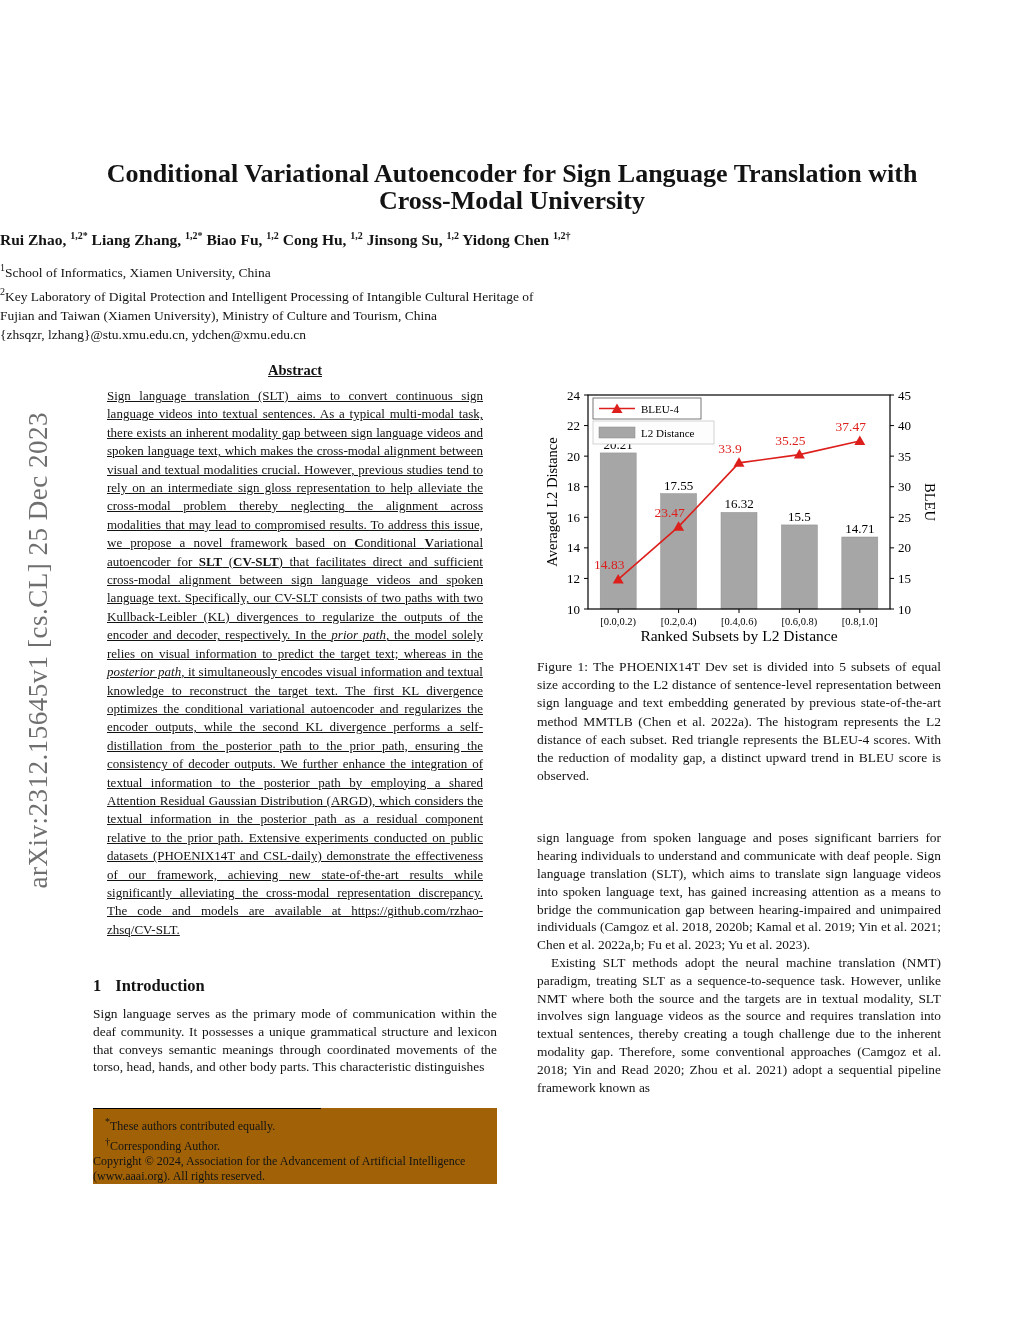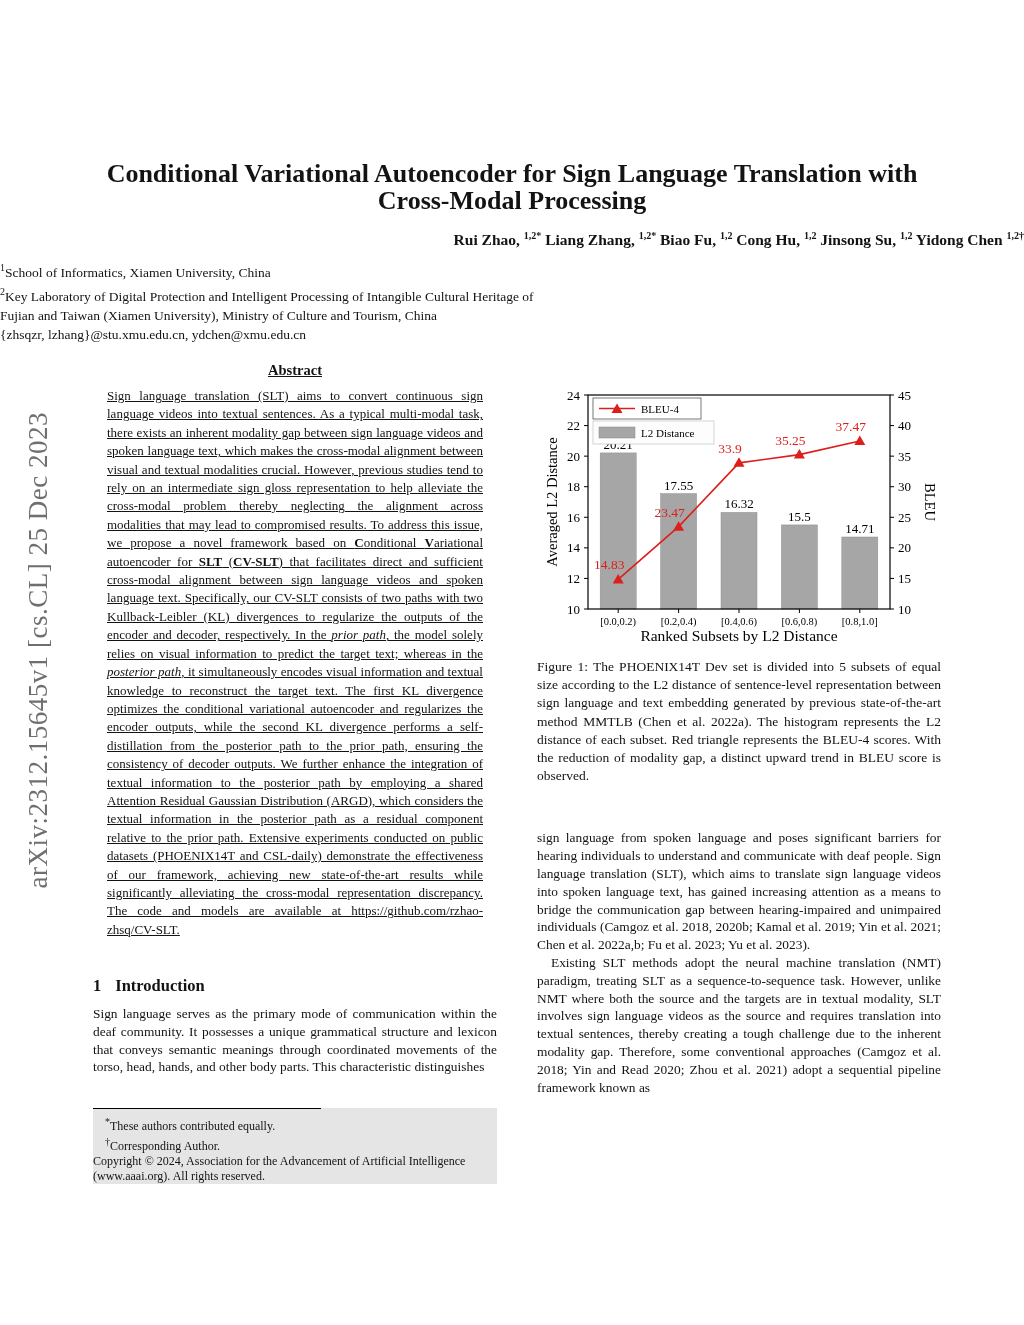--- a/index.html
+++ b/index.html
@@ -14,40 +14,40 @@
   }
   .watermark span{
     writing-mode:vertical-rl;transform:rotate(180deg);
     font-size:27px;color:#6f6f6f;letter-spacing:.5px;white-space:nowrap;
   }
   .title{
     position:absolute;top:160px;left:0;right:0;text-align:center;
     font-size:26px;font-weight:bold;line-height:27px;
   }
   .authors{
-    position:absolute;top:230px;left:0;right:0;text-align:right;
+    position:absolute;top:230px;left:0;right:0;text-align:left;
     font-size:15.5px;font-weight:bold;
   }
   .authors sup,.affils sup{font-size:10px;}
   .affils{
     position:absolute;top:258px;left:0;right:0;text-align:left;
     font-size:13.5px;line-height:19.3px;
   }
   .col{position:absolute;top:360px;width:404px;}
   .col-left{left:93px;height:840px;text-decoration:underline;}
   .col-right{left:537px;}
   .abstract-head{text-align:center;font-weight:bold;font-size:14.5px;margin:2px 0 8px 0;}
   .abstract-text{padding:0 14px;font-size:13px;line-height:18.4px;text-align:justify;}
   .abstract-text .b{font-weight:bold;}
   .abstract-text .i{font-style:italic;}
   .intro-section{position:absolute;top:616px;left:0;width:404px;}
   .intro-head{text-align:left;font-size:16.5px;font-weight:bold;margin:0 0 9px 0;}
   .intro-head .num{margin-right:14px;}
   .body-text{font-size:13.4px;line-height:17.8px;text-align:justify;}
-  .footnotes{position:absolute;top:748px;left:0;width:404px;font-size:12px;line-height:15px;background:#e5e5e5;}
+  .footnotes{position:absolute;top:748px;left:0;width:404px;font-size:12px;line-height:15px;background:#a16207;}
   .footnote-rule{width:228px;border-top:1.2px solid #000;margin:0 0 5px 0;}
   .footnote-item{text-indent:12px;}
   .figure{margin-top:28px;position:relative;width:404px;height:258px;}
   .caption{margin-top:12px;font-size:13.5px;line-height:18.2px;text-align:justify;}
   .para1{margin-top:44px;}
   .para2{text-indent:14px;}
   svg{font-family:"Liberation Serif","DejaVu Serif",serif;}
   .tick{font-size:13px;fill:#000;}
   .xtick{font-size:10.5px;fill:#000;}
   .axlab{font-size:14.5px;fill:#000;}
@@ -58,21 +58,21 @@
 </style>
 </head>
 <body>
 
 <div class="watermark">
   <span>arXiv:2312.15645v1 [cs.CL] 25 Dec 2023</span>
 </div>
 
 <div class="title">
   <div>Conditional Variational Autoencoder for Sign Language Translation with</div>
-  <div>Cross-Modal Processing</div>
+  <div>Cross-Modal University</div>
 </div>
 
 <div class="authors" id="authors"><span>Rui Zhao, </span><sup>1,2*</sup><span> Liang Zhang, </span><sup>1,2*</sup><span> Biao Fu, </span><sup>1,2</sup><span> Cong Hu, </span><sup>1,2</sup><span> Jinsong Su, </span><sup>1,2</sup><span> Yidong Chen </span><sup>1,2†</sup></div>
 
 <div class="affils" id="affils">
     <div><sup>1</sup>School of Informatics, Xiamen University, China</div>
     <div><sup>2</sup>Key Laboratory of Digital Protection and Intelligent Processing of Intangible Cultural Heritage of</div>
     <div>Fujian and Taiwan (Xiamen University), Ministry of Culture and Tourism, China</div>
     <div>{zhsqzr, lzhang}@stu.xmu.edu.cn, ydchen@xmu.edu.cn</div>
   </div>

